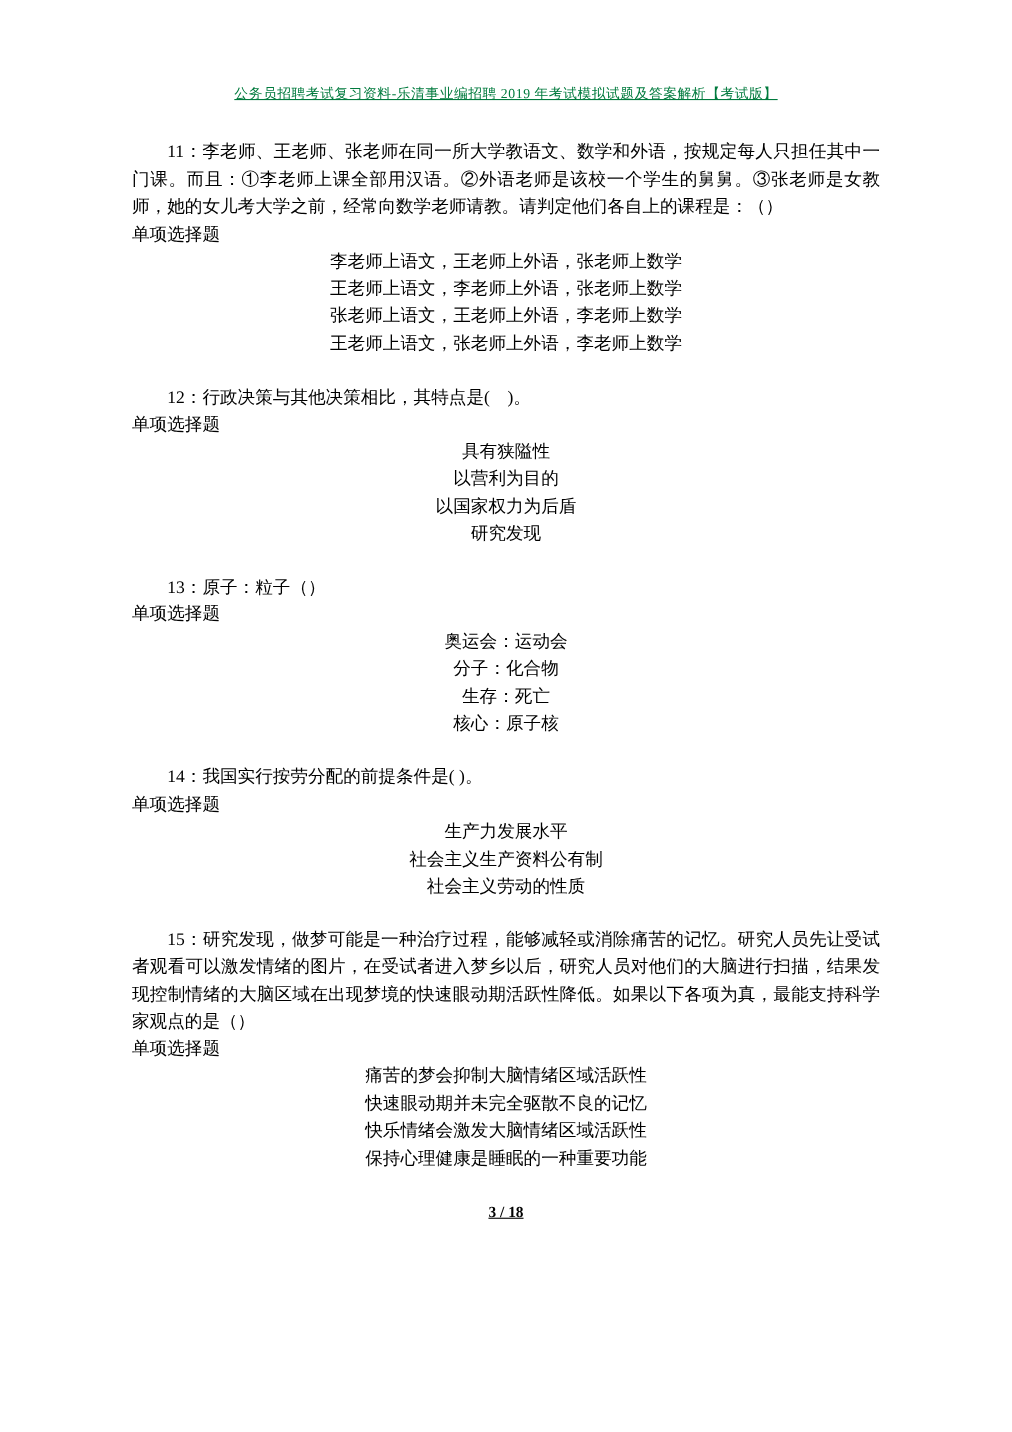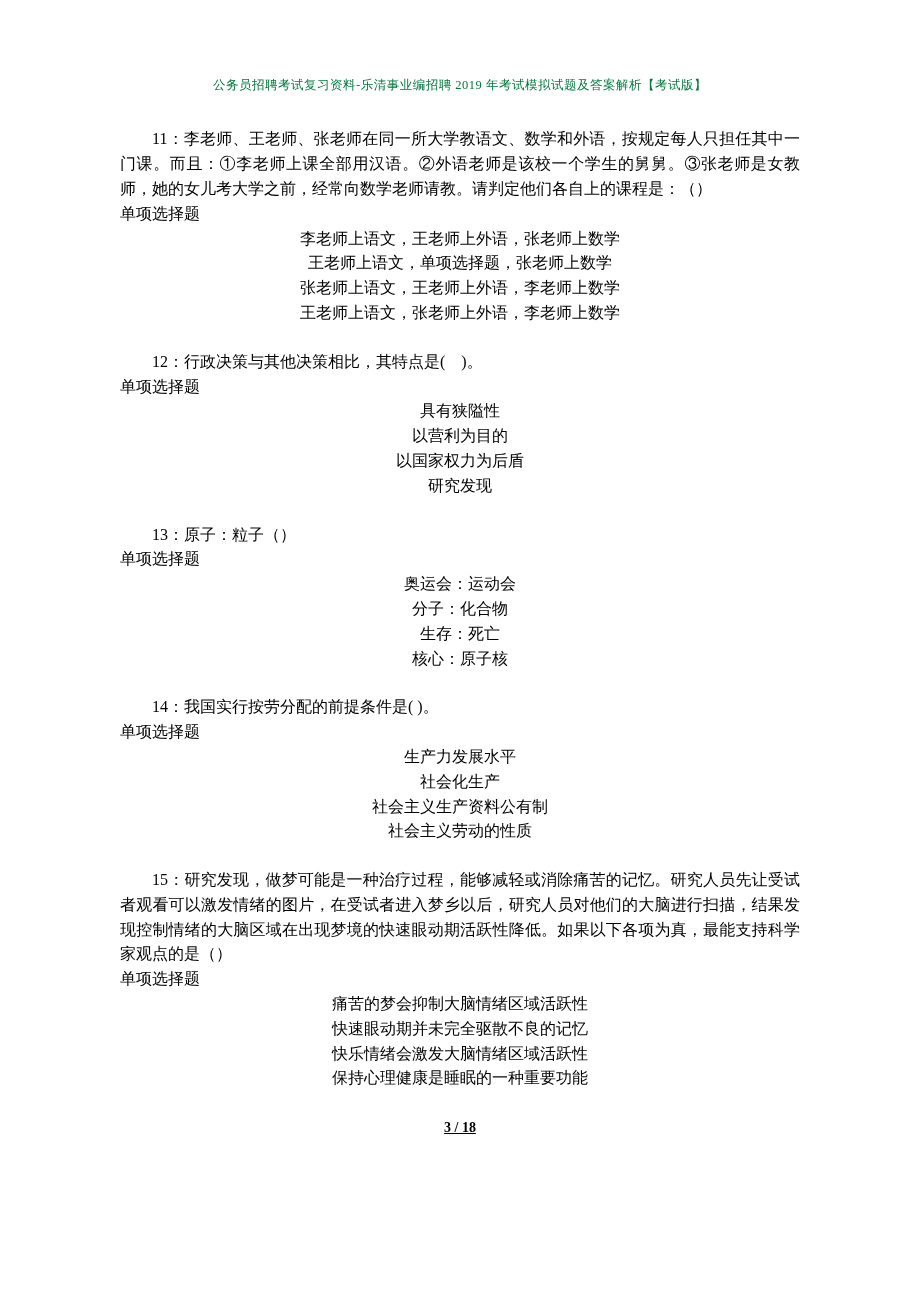--- a/index.html
+++ b/index.html
@@ -16,20 +16,21 @@
   .page {
     padding: 76px 120px 40px 120px;
   }
   .header-line {
     font-family: "SimSun", "宋体", serif;
     font-size: 12.5px;
     color: #007a3d;
     text-align: center;
     letter-spacing: 0.5px;
     margin-bottom: 32px;
+    text-decoration: underline;
   }
   .block {
     margin-bottom: 24px;
   }
   .q-stem {
     text-indent: 2em;
     text-align: justify;
     font-family: Liberation Serif, serif;
   }
   .q-sub {
@@ -50,21 +51,21 @@
 </head>
 <body>
 
 <div class="page">
   <div class="header-line">公务员招聘考试复习资料-乐清事业编招聘 2019 年考试模拟试题及答案解析【考试版】</div>
 
   <div class="block">
     <p class="q-stem">11：李老师、王老师、张老师在同一所大学教语文、数学和外语，按规定每人只担任其中一门课。而且：①李老师上课全部用汉语。②外语老师是该校一个学生的舅舅。③张老师是女教师，她的女儿考大学之前，经常向数学老师请教。请判定他们各自上的课程是：（）</p>
     <p class="q-sub">单项选择题</p>
     <p class="opt">李老师上语文，王老师上外语，张老师上数学</p>
-    <p class="opt">王老师上语文，单项选择题，张老师上数学</p>
+    <p class="opt">王老师上语文，李老师上外语，张老师上数学</p>
     <p class="opt">张老师上语文，王老师上外语，李老师上数学</p>
     <p class="opt">王老师上语文，张老师上外语，李老师上数学</p>
   </div>
 
   <div class="block">
     <p class="q-stem">12：行政决策与其他决策相比，其特点是(　)。</p>
     <p class="q-sub">单项选择题</p>
     <p class="opt">具有狭隘性</p>
     <p class="opt">以营利为目的</p>
     <p class="opt">以国家权力为后盾</p>
@@ -77,21 +78,20 @@
     <p class="opt">奥运会：运动会</p>
     <p class="opt">分子：化合物</p>
     <p class="opt">生存：死亡</p>
     <p class="opt">核心：原子核</p>
   </div>
 
   <div class="block">
     <p class="q-stem">14：我国实行按劳分配的前提条件是( )。</p>
     <p class="q-sub">单项选择题</p>
     <p class="opt">生产力发展水平</p>
-    <p class="opt">社会化生产</p>
     <p class="opt">社会主义生产资料公有制</p>
     <p class="opt">社会主义劳动的性质</p>
   </div>
 
   <div class="block">
     <p class="q-stem">15：研究发现，做梦可能是一种治疗过程，能够减轻或消除痛苦的记忆。研究人员先让受试者观看可以激发情绪的图片，在受试者进入梦乡以后，研究人员对他们的大脑进行扫描，结果发现控制情绪的大脑区域在出现梦境的快速眼动期活跃性降低。如果以下各项为真，最能支持科学家观点的是（）</p>
     <p class="q-sub">单项选择题</p>
     <p class="opt">痛苦的梦会抑制大脑情绪区域活跃性</p>
     <p class="opt">快速眼动期并未完全驱散不良的记忆</p>
     <p class="opt">快乐情绪会激发大脑情绪区域活跃性</p>

